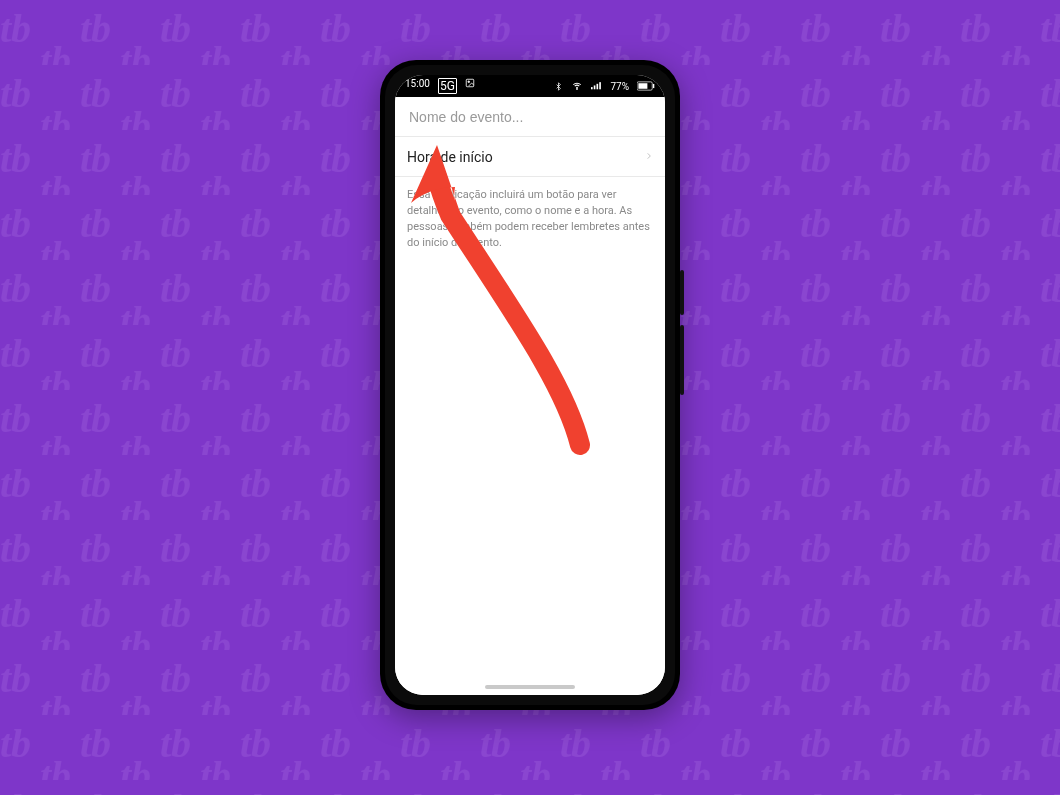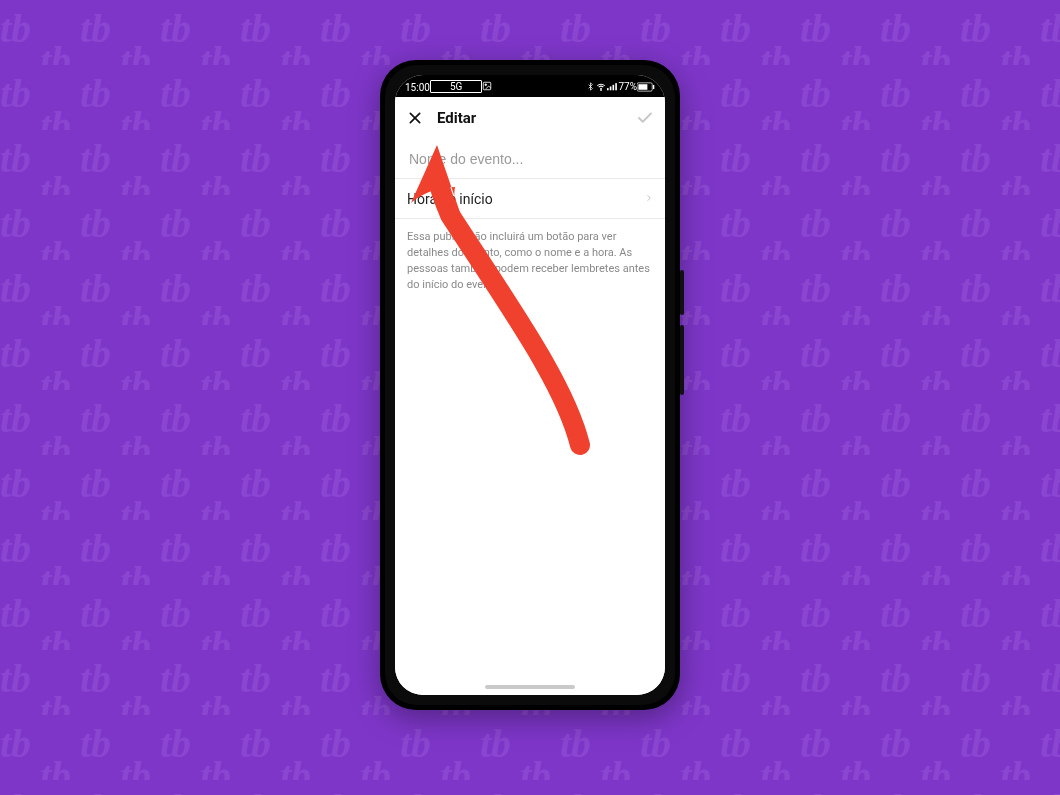--- a/index.html
+++ b/index.html
@@ -20,21 +20,21 @@
   .sb2{top:265px;height:70px;}
   
   .notch{position:absolute;top:0;left:50%;transform:translateX(-50%);
          width:18px;height:18px;border-radius:9px;background:#000;
          margin-top:3px;}
   
   .statusbar{position:absolute;top:0;left:0;right:0;height:22px;
              background:#000;color:#fff;font-size:10px;
              display:flex;align-items:center;justify-content:space-between;
              padding:0 10px;}
-  .sb-left,.sb-right{display:flex;align-items:flex-end;gap:0;}
+  .sb-left,.sb-right{display:flex;align-items:flex-start;gap:8px;}
   .sb-right .ico{display:inline-flex;}
   
   .app{position:absolute;top:22px;left:0;right:0;bottom:0;background:#fff;}
   .header{height:42px;display:flex;align-items:center;
           padding:0 8px;gap:10px;}
   .header .title{font-weight:700;font-size:15px;color:#111;}
   .header .spacer{flex:1;}
   .x-btn{width:24px;height:24px;display:flex;align-items:center;
          justify-content:center;cursor:pointer;}
   .chk-btn{width:24px;height:24px;display:flex;align-items:center;
@@ -72,21 +72,21 @@
 <div class="phone">
   <div class="side-btn sb1"></div>
   <div class="side-btn sb2"></div>
   <div class="bezel">
     <div class="screen">
       <div class="notch"></div>
 
       <div class="statusbar">
         <div class="sb-left">
           <span>15:00</span>
-          <span class="ico" style="font-size:10px;border:1px solid #fff;border-radius:1px;padding:0 19px;">5G</span>
+          <span class="ico" style="font-size:12px;border:1px solid #fff;border-radius:1px;padding:0 1px;">5G</span>
           <span class="ico">
             <svg width="10" height="10" viewBox="0 0 24 24" fill="none" stroke="#fff" stroke-width="2">
               <rect x="3" y="3" width="18" height="18" rx="2"></rect>
               <circle cx="9" cy="9" r="2" fill="#fff"></circle>
               <path d="M21 17l-5-5-7 7"></path>
             </svg>
           </span>
         </div>
         <div class="sb-right">
           <span class="ico">
@@ -115,34 +115,20 @@
             <svg width="18" height="10" viewBox="0 0 26 14">
               <rect x="0" y="1" width="22" height="12" rx="2" fill="none" stroke="#fff"></rect>
               <rect x="2" y="3" width="13" height="8" fill="#fff"></rect>
               <rect x="23" y="4" width="2" height="6" fill="#fff"></rect>
             </svg>
           </span>
         </div>
       </div>
 
       <div class="app">
-        <div class="header">
-          <div class="x-btn">
-            <svg width="16" height="16" viewBox="0 0 24 24" stroke="#111" stroke-width="2.5" stroke-linecap="round">
-              <path d="M5 5l14 14M19 5L5 19"></path>
-            </svg>
-          </div>
-          <div class="title">Editar</div>
-          <div class="spacer"></div>
-          <div class="chk-btn">
-            <svg width="18" height="18" viewBox="0 0 24 24" fill="none" stroke="#c8c8c8" stroke-width="2.5" stroke-linecap="round" stroke-linejoin="round">
-              <path d="M4 12l5 5L20 6"></path>
-            </svg>
-          </div>
-        </div>
 
         <div class="row input-row">
           <input type="text" placeholder="Nome do evento..." value="" style="">
         </div>
 
         <div class="row time-row">
           <span class="label">Hora de início</span>
           <span>
             <svg width="8" height="12" viewBox="0 0 24 24" fill="none" stroke="#b5b5b5" stroke-width="2.5" stroke-linecap="round" stroke-linejoin="round">
                 <path d="M9 5l7 7-7 7"></path>

